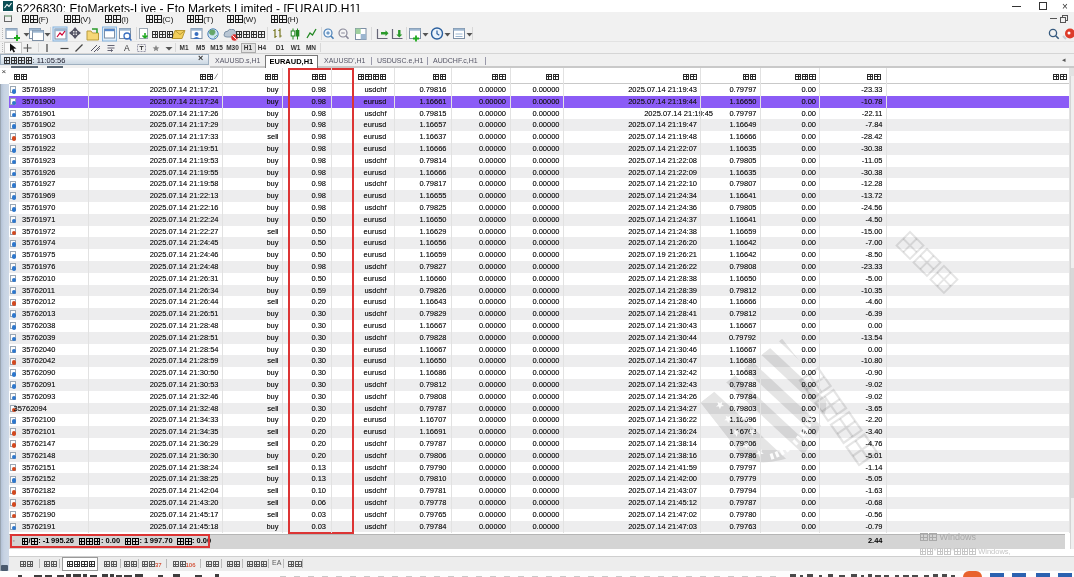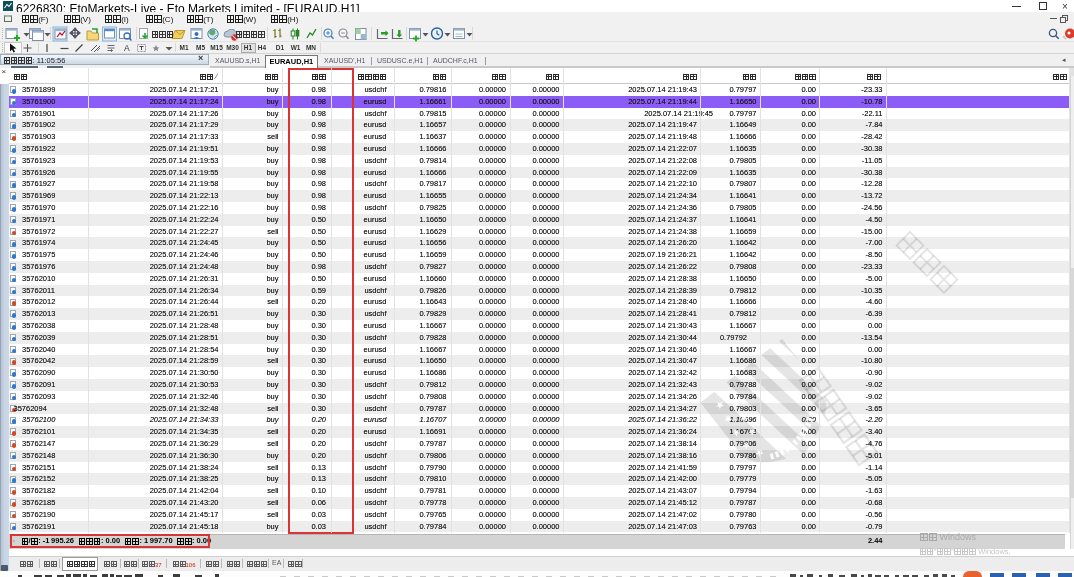--- a/index.html
+++ b/index.html
@@ -523,21 +523,21 @@
     <span class="doc"></span>
     <span class="l" style="left:13.5px">35762039</span>
     <span class="r" style="right:850.5px">2025.07.14 21:28:51</span>
     <span class="r" style="right:790.5px">buy</span>
     <span class="r" style="right:743.0px">0.30</span>
     <span class="r" style="right:682.5px">usdchf</span>
     <span class="r" style="right:622.5px">0.79828</span>
     <span class="r" style="right:563.0px">0.00000</span>
     <span class="r" style="right:509.5px">0.00000</span>
     <span class="r" style="right:372.0px">2025.07.14 21:30:44</span>
-    <span class="r" style="right:322px">0.79792</span>
+    <span class="r" style="right:313px">0.79792</span>
     <span class="r" style="right:253.0px">0.00</span>
     <span class="r" style="right:186.5px">-13.54</span>
   </div>
 <div class="row" style="top:343.6px;">
     <span class="doc"></span>
     <span class="l" style="left:13.5px">35762040</span>
     <span class="r" style="right:850.5px">2025.07.14 21:28:54</span>
     <span class="r" style="right:790.5px">buy</span>
     <span class="r" style="right:743.0px">0.30</span>
     <span class="r" style="right:682.5px">eurusd</span>
@@ -617,21 +617,21 @@
     <span class="r" style="right:743.0px">0.30</span>
     <span class="r" style="right:682.5px">usdchf</span>
     <span class="r" style="right:622.5px">0.79787</span>
     <span class="r" style="right:563.0px">0.00000</span>
     <span class="r" style="right:509.5px">0.00000</span>
     <span class="r" style="right:372.0px">2025.07.14 21:34:27</span>
     <span class="r" style="right:312.5px">0.79803</span>
     <span class="r" style="right:253.0px">0.00</span>
     <span class="r" style="right:186.5px">-3.65</span>
   </div>
-<div class="row" style="top:414.4px;font-style:italic;">
+<div class="row" style="top:414.4px;">
     <span class="doc"></span>
     <span class="l" style="left:13.5px">35762100</span>
     <span class="r" style="right:850.5px">2025.07.14 21:34:33</span>
     <span class="r" style="right:790.5px">buy</span>
     <span class="r" style="right:743.0px">0.20</span>
     <span class="r" style="right:682.5px">eurusd</span>
     <span class="r" style="right:622.5px">1.16707</span>
     <span class="r" style="right:563.0px">0.00000</span>
     <span class="r" style="right:509.5px">0.00000</span>
     <span class="r" style="right:372.0px">2025.07.14 21:36:22</span>

